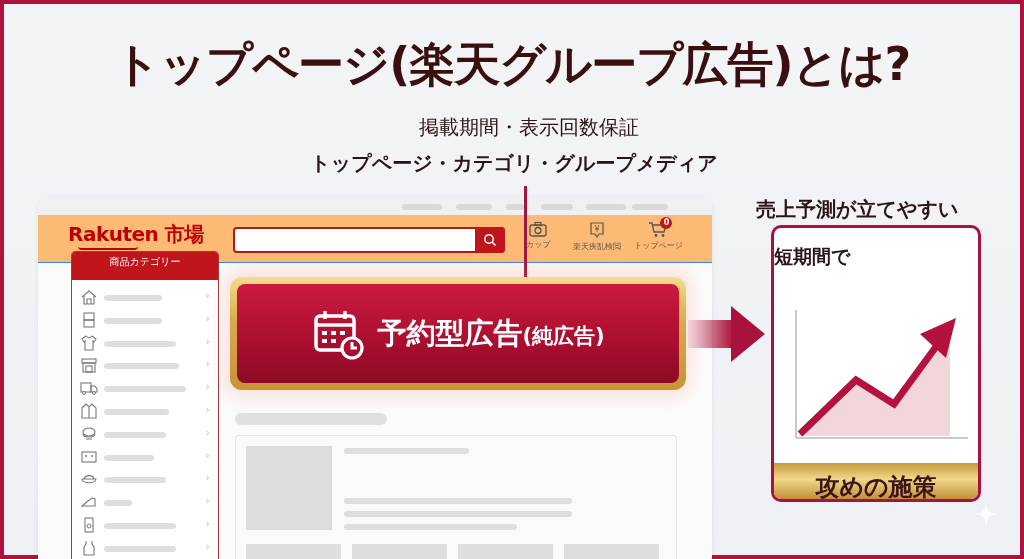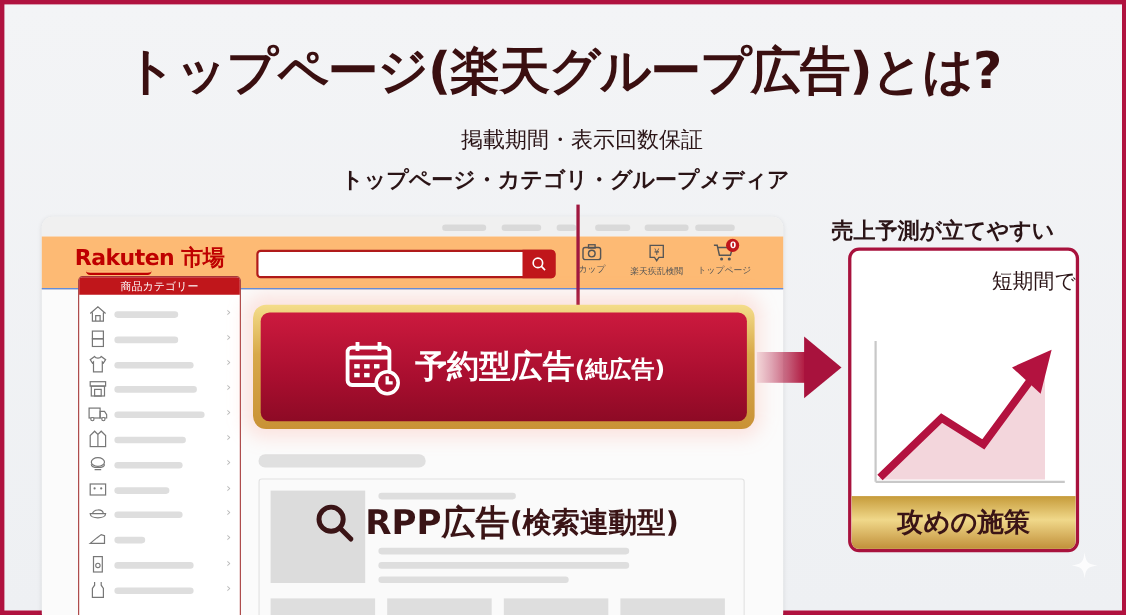--- a/index.html
+++ b/index.html
@@ -75,21 +75,21 @@
     position: absolute; right: -4px; top: -4px; width: 12px; height: 12px;
     background: #c0161b; border-radius: 50%; color: #fff; font-size: 8px;
     line-height: 12px; text-align: center; font-weight: bold;
   }
 
   .sidebar {
     position: absolute; left: 33px; top: 54px; width: 148px; height: 320px;
     border: 1.5px solid #a63a3a; background: #fff; border-radius: 4px 4px 0 0;
   }
   .sidebar-head {
-    height: 16px; background: #c0161b; color: #fff; font-size: 10px;
+    height: 28px; background: #c0161b; color: #fff; font-size: 10px;
     text-align: center; line-height: 20px; border-radius: 3px 3px 0 0;
   }
   .cat-row {
     position: relative; height: 22.8px;
   }
   .cat-icon { position: absolute; left: 8px; top: 3px; width: 18px; height: 16px; }
   .cat-bar { position: absolute; left: 32px; top: 9px; height: 6px; background: #dedede; border-radius: 3px; }
   .cat-chev { position: absolute; right: 8px; top: 3px; color: #bbb; font-size: 11px; }
 
   .gray-pill { position: absolute; left: 197px; top: 216px; width: 152px; height: 12px; background: #e0e0e0; border-radius: 6px; }
@@ -137,26 +137,26 @@
     border-top: 28px solid transparent; border-bottom: 28px solid transparent;
     border-left: 34px solid #a8123d;
   }
 
   
   .panel {
     position: absolute; left: 771px; top: 225px; width: 210px; height: 277px;
     border: 3px solid #a8123d; border-radius: 10px; background: #fff; overflow: hidden;
   }
   .panel-title {
-    text-align: right; font-size: 19px; font-weight: normal; color: #2a1416;
+    text-align: left; font-size: 19px; font-weight: bold; color: #2a1416;
     line-height: 25px; margin-top: 16px;
   }
   .panel-chart { position: absolute; left: 16px; top: 82px; width: 180px; height: 134px; }
   .panel-footer {
-    position: absolute; left: 0; right: 0; bottom: 0; height: 48px;
+    position: absolute; left: 0; right: 0; bottom: 0; height: 36px;
     background: linear-gradient(180deg, #c69b3a 0%, #f0d88a 45%, #c1903a 100%);
     text-align: center; font-size: 24px; font-weight: bold; color: #3a1416;
     line-height: 48px;
   }
   .sparkle { position: absolute; left: 972px; top: 500px; width: 28px; height: 28px; }
 </style>
 </head>
 <body>
 
 <div class="frame">
@@ -317,28 +317,20 @@
   <div class="card">
     <div class="thumb"></div>
     <div class="line" style="left:108px;top:12px;width:125px"></div>
     <div class="line" style="left:108px;top:62px;width:228px"></div>
     <div class="line" style="left:108px;top:75px;width:228px"></div>
     <div class="line" style="left:108px;top:88px;width:173px"></div>
     <div class="tile" style="left:10px"></div>
     <div class="tile" style="left:116px"></div>
     <div class="tile" style="left:222px"></div>
     <div class="tile" style="left:328px"></div>
-    <div class="rpp">
-      <svg width="40" height="40" viewBox="0 0 40 40" style="margin-right:8px">
-          <circle cx="17" cy="17" r="11" stroke="#3a1416" stroke-width="4.5" fill="none"></circle>
-          <line x1="25" y1="25" x2="35" y2="35" stroke="#3a1416" stroke-width="4.5" stroke-linecap="round"></line>
-        </svg>
-      <span>RPP広告</span>
-        <small>(検索連動型)</small>
-    </div>
   </div>
 </div>
 
 <div class="connector"></div>
 
 <div class="reserve-glow"></div>
 <div class="reserve">
   <div class="reserve-inner">
     <svg width="54" height="54" viewBox="0 0 54 54">
       <rect x="5" y="9" width="38" height="34" rx="4" fill="none" stroke="#fff" stroke-width="3.5"></rect>

